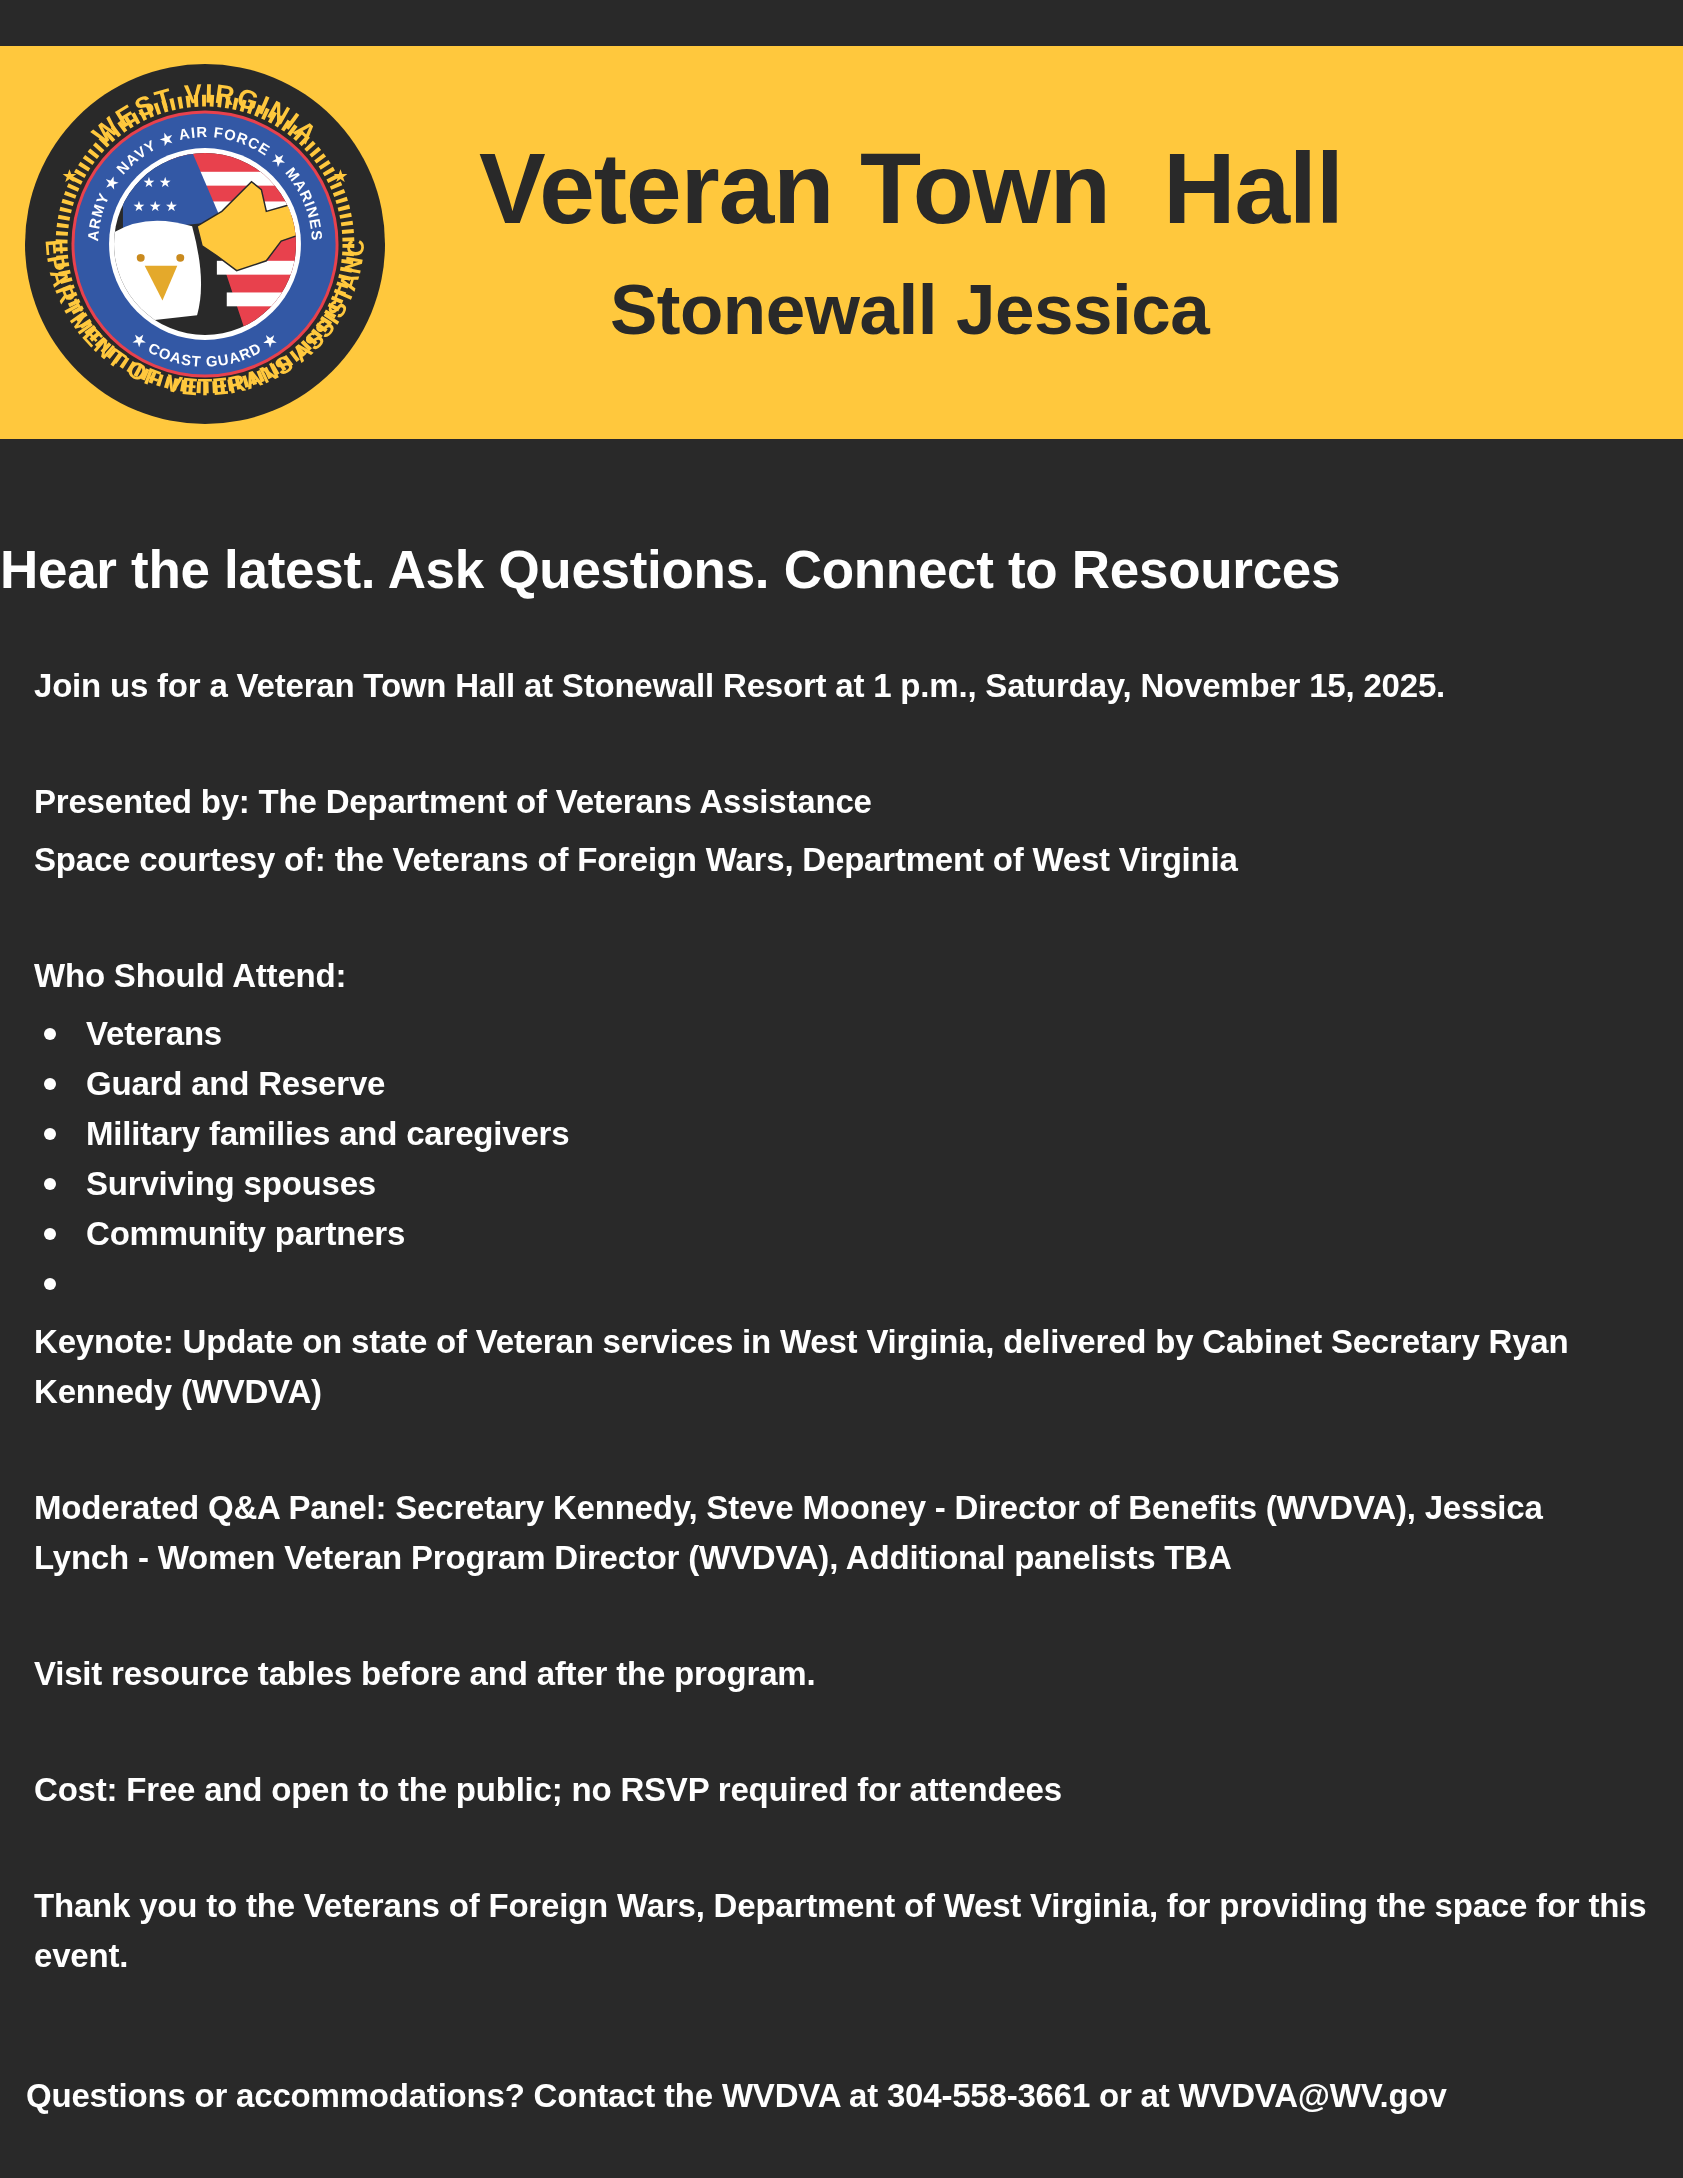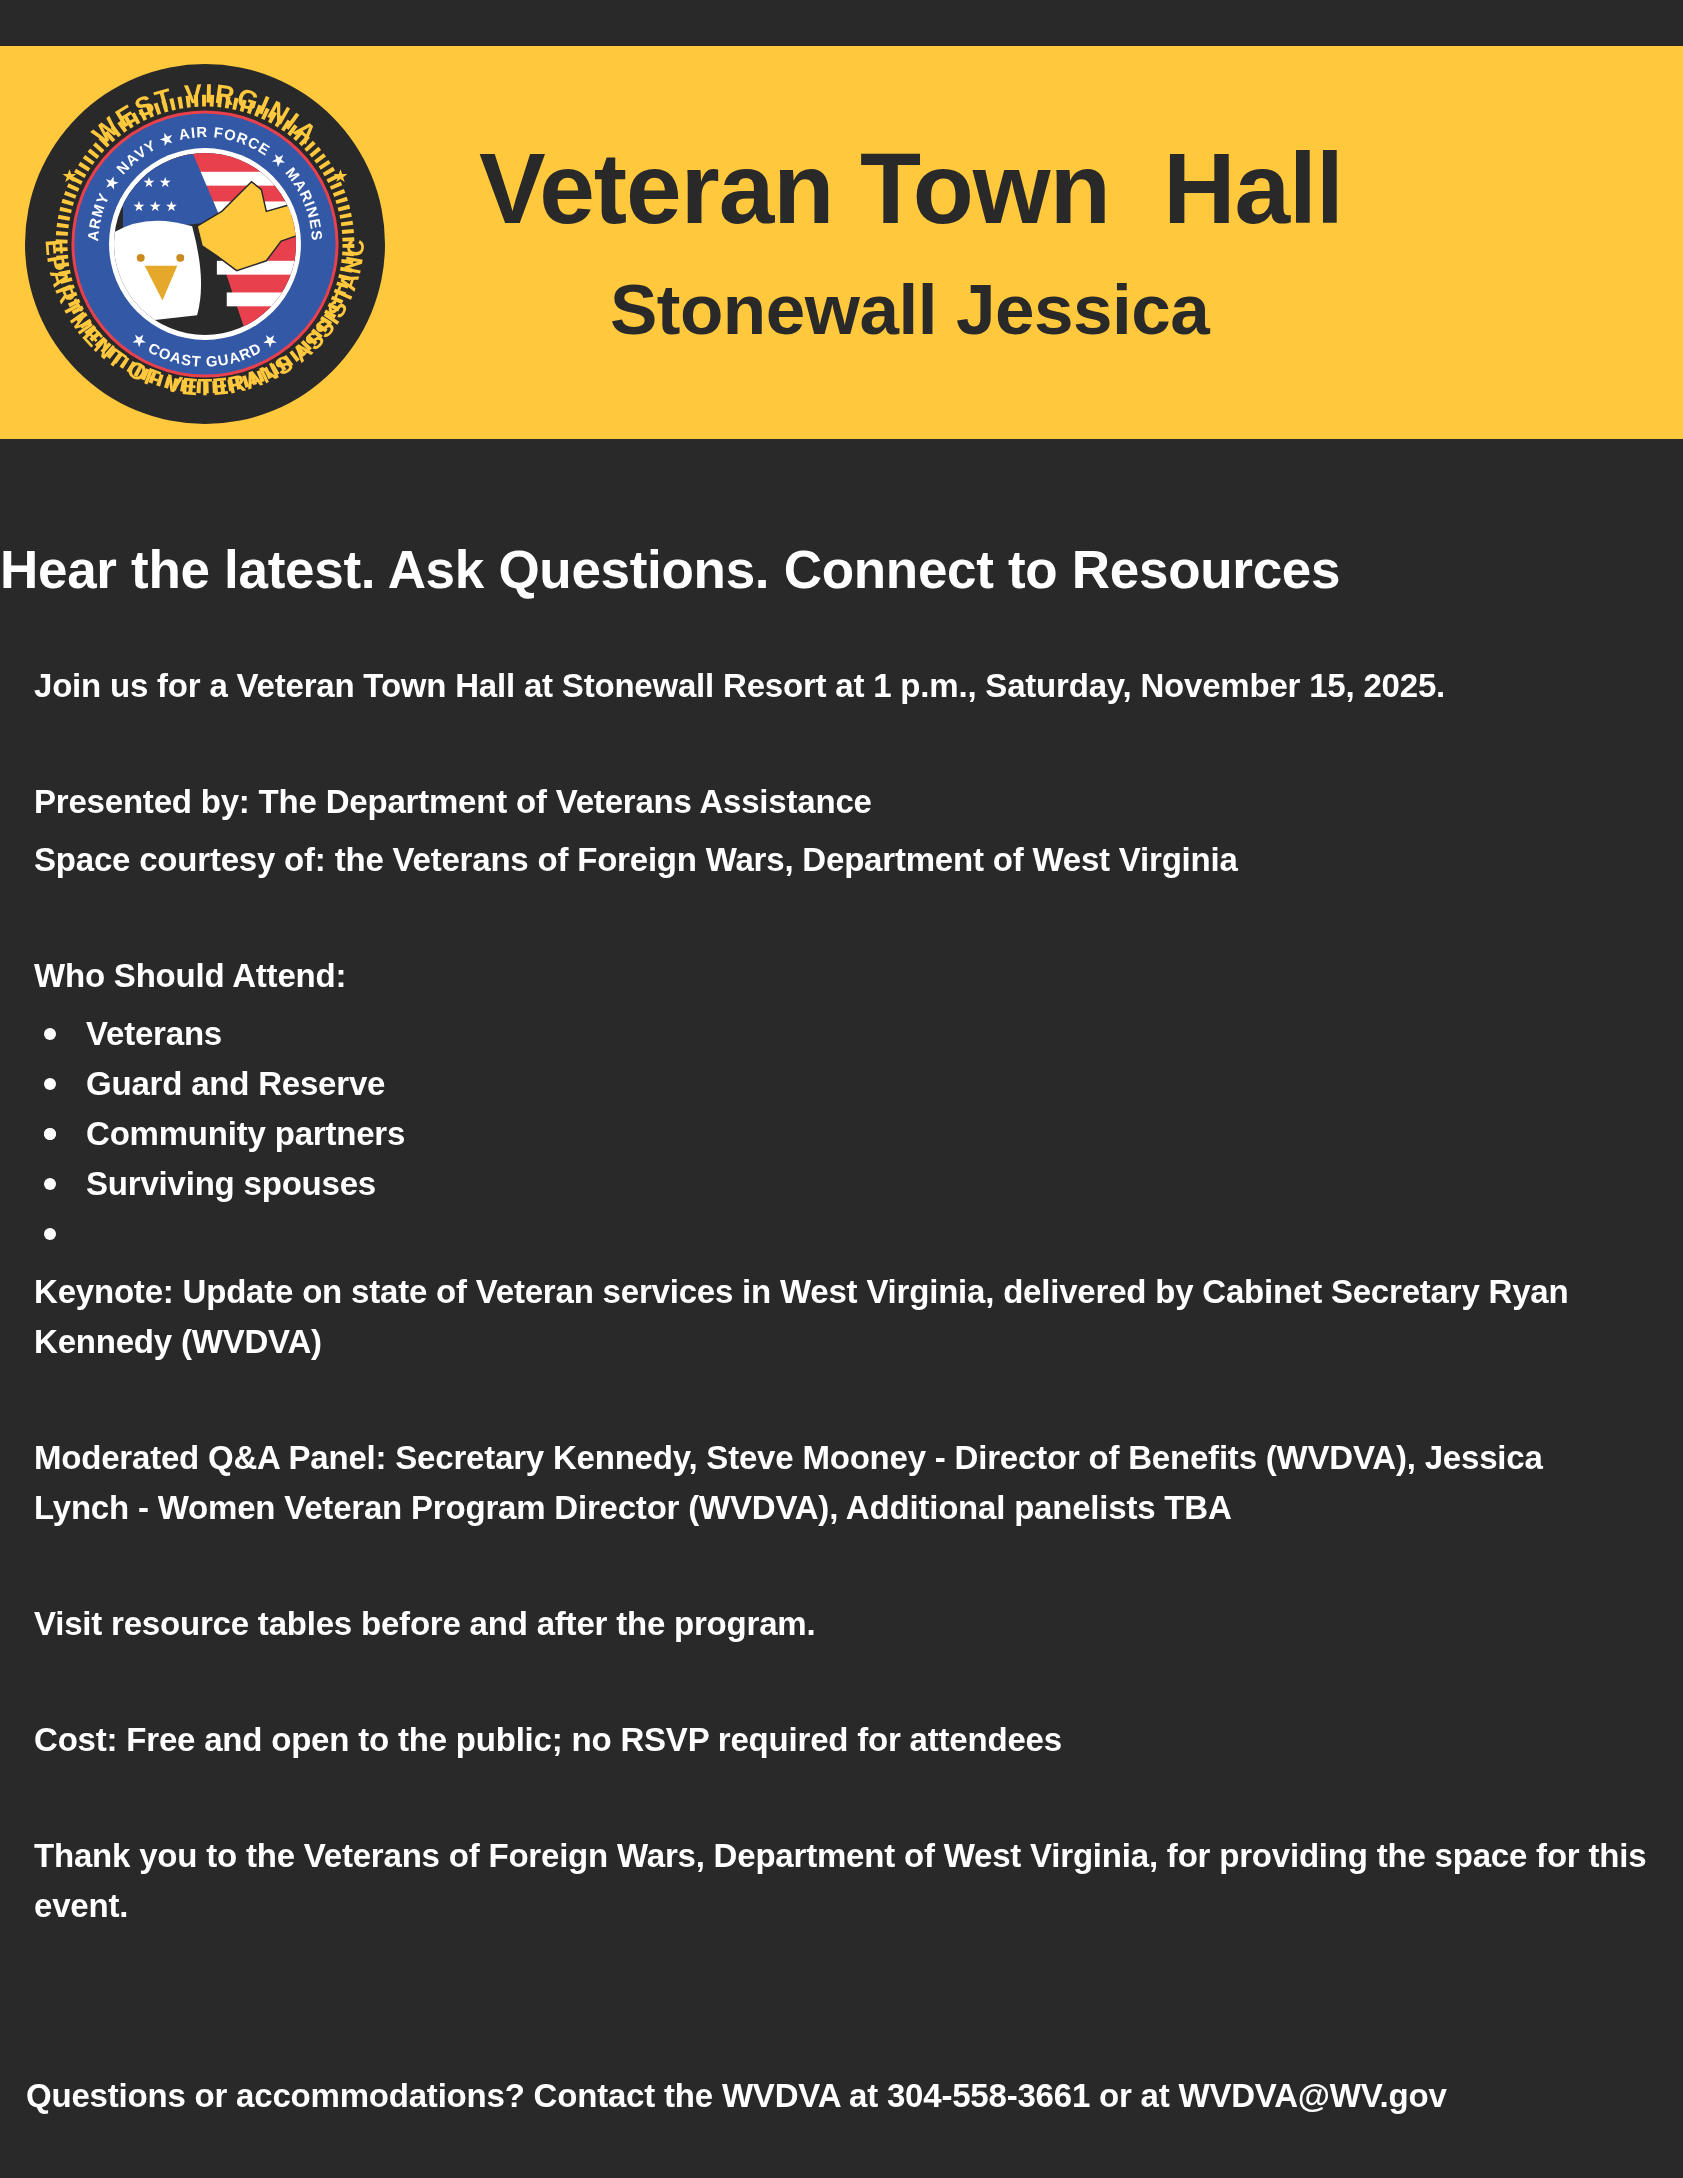--- a/index.html
+++ b/index.html
@@ -110,23 +110,23 @@
 <div class="body-text">
   <p>Join us for a Veteran Town Hall at Stonewall Resort at 1 p.m., Saturday, November 15, 2025.</p>
   <div class="gap"></div>
   <p>Presented by: The Department of Veterans Assistance</p>
   <p>Space courtesy of: the Veterans of Foreign Wars, Department of West Virginia</p>
   <div class="gap"></div>
   <p>Who Should Attend:</p>
   <ul class="attend">
     <li><span class="bullet"></span><span>Veterans</span></li>
     <li><span class="bullet"></span><span>Guard and Reserve</span></li>
-    <li><span class="bullet"></span></li>
+    <li><span class="bullet"></span><span>Military families and caregivers</span></li>
+    <li><span class="bullet"></span><span>Surviving spouses</span></li>
     <li><span class="bullet"></span><span>Community partners</span></li>
-    <li><span class="bullet"></span><span>Surviving spouses</span></li>
     <li><span class="bullet"></span></li>
   </ul>
   <div class="gap"></div>
   <p style="width:1584px">Keynote: Update on state of Veteran services in West Virginia, delivered by Cabinet Secretary Ryan Kennedy (WVDVA)</p>
   <div class="gap"></div>
   <p style="width:1544px">Moderated Q&amp;A Panel: Secretary Kennedy, Steve Mooney - Director of Benefits (WVDVA), Jessica Lynch - Women Veteran Program Director (WVDVA),  Additional panelists TBA</p>
   <div class="gap"></div>
   <p>Visit resource tables before and after the program.</p>
   <div class="gap"></div>
   <p>Cost: Free and open to the public; no RSVP required for attendees</p>

